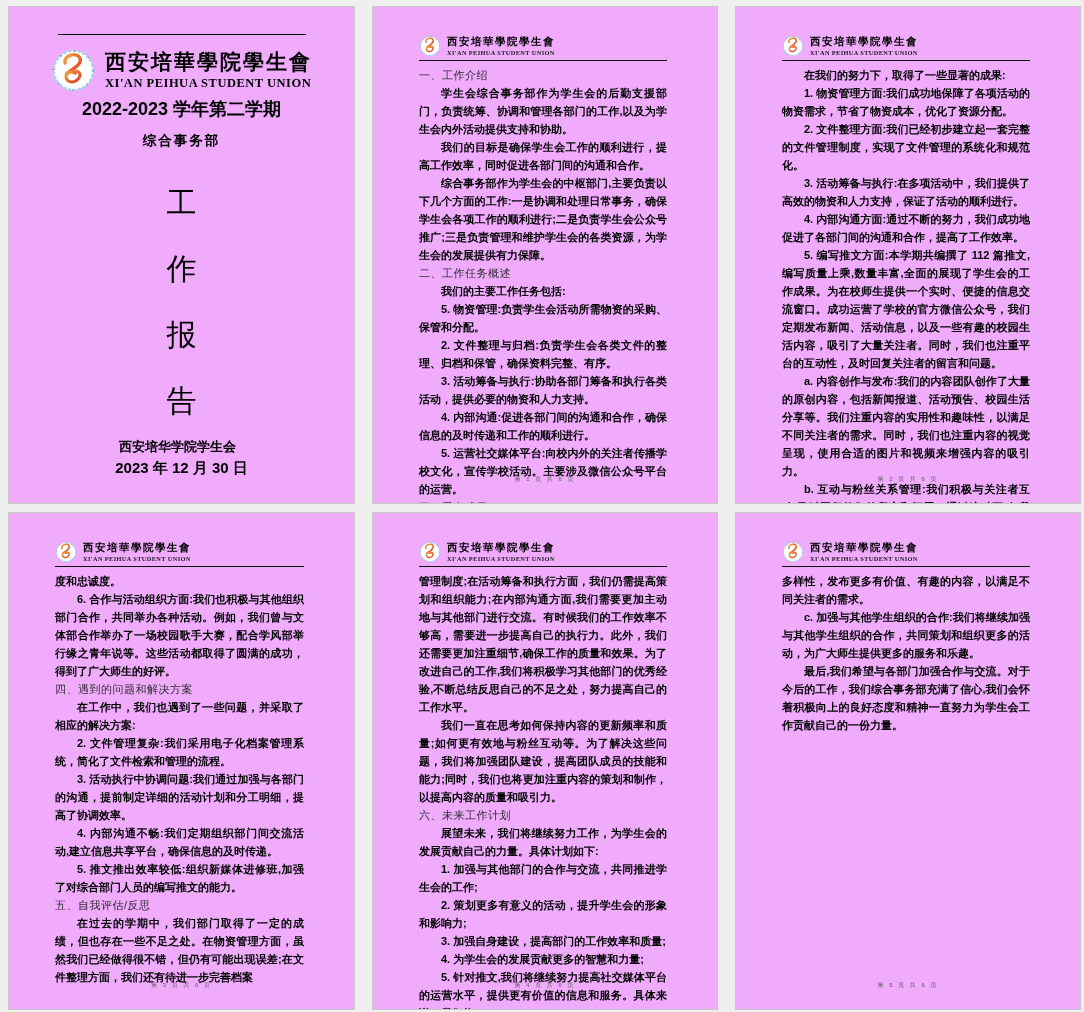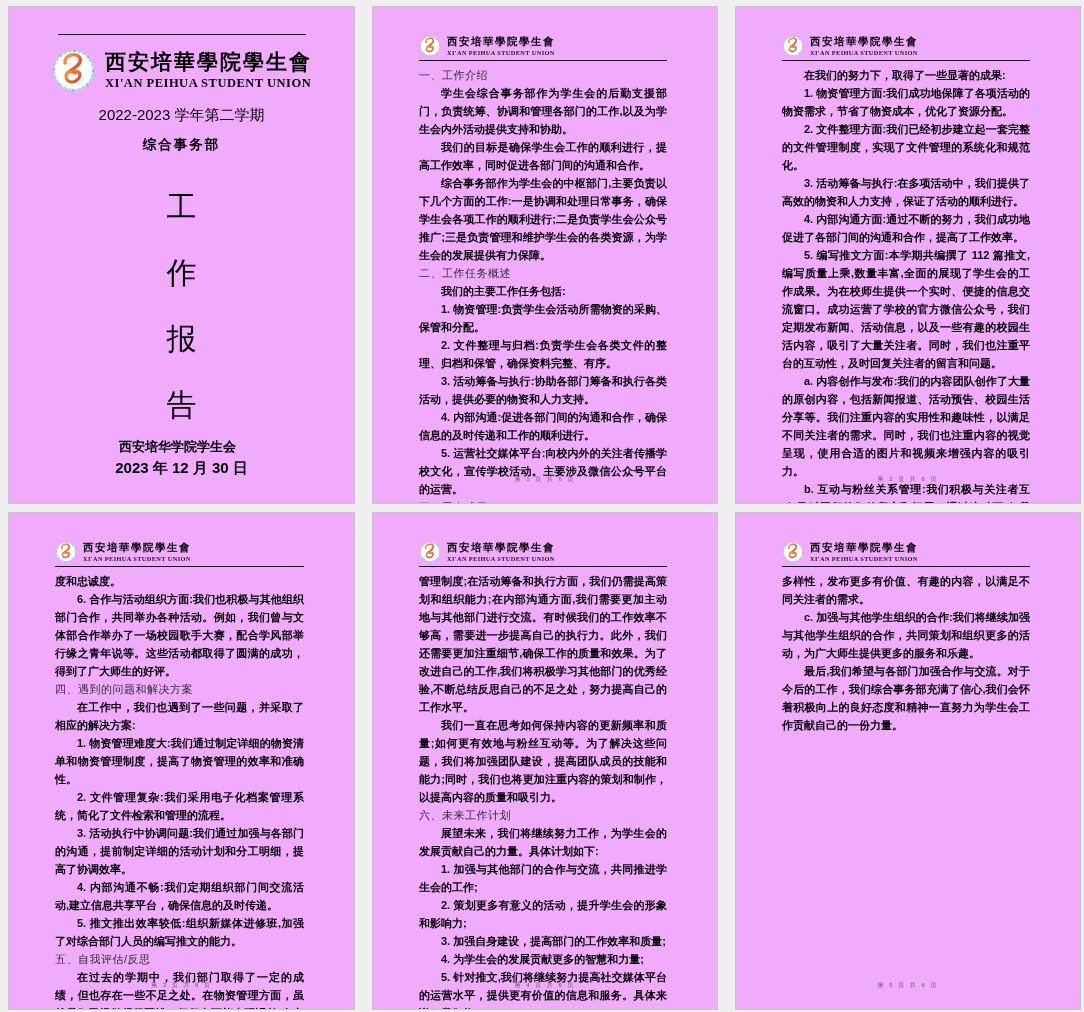--- a/index.html
+++ b/index.html
@@ -25,21 +25,21 @@
   }
 
   
   .cover { text-align:center; }
   .cover-rule { margin:27px auto 0 auto; width:248px; border-top:1.6px solid #000; }
   .cover-brand { margin-top:13px; display:flex; justify-content:center; align-items:center; }
   .logo-lg svg { width:45px; height:45px; display:block; }
   .brand-text { display:flex; flex-direction:column; align-items:flex-start; margin-left:9px; text-align:left; }
   .brand-cn-lg { font-size:21px; font-weight:700; letter-spacing:2px; color:#000; line-height:1.15; }
   .brand-en-lg { font-size:12.5px; font-weight:700; font-family:"Liberation Serif", serif; letter-spacing:0.5px; color:#000; margin-top:2px; }
-  .cover-semester { margin-top:13px; font-size:15px; font-weight:400; color:#000; }
+  .cover-semester { margin-top:4px; font-size:18px; font-weight:700; color:#000; }
   .cover-dept { margin-top:11px; font-size:13.5px; font-weight:700; letter-spacing:2px; color:#000; }
   .cover-title { margin-top:20px; }
   .cover-title div {
     font-size:30px; line-height:66px; font-weight:400;
     font-family:"Liberation Serif", serif; color:#000;
   }
   .cover-org { position:absolute; bottom:47px; left:0; right:8px; font-size:13px; font-weight:700; color:#000; }
   .cover-date { position:absolute; bottom:25px; left:0; right:0; font-size:15px; font-weight:700; color:#000; }
 
   
@@ -123,21 +123,21 @@
         <span class="hdr-en">XI'AN PEIHUA STUDENT UNION</span>
       </span>
     </div>
     <div class="page-body">
         <div class="h">一、工作介绍</div>
         <div class="p">学生会综合事务部作为学生会的后勤支援部门，负责统筹、协调和管理各部门的工作,以及为学生会内外活动提供支持和协助。</div>
         <div class="p">我们的目标是确保学生会工作的顺利进行，提高工作效率，同时促进各部门间的沟通和合作。</div>
         <div class="p">综合事务部作为学生会的中枢部门,主要负责以下几个方面的工作:一是协调和处理日常事务，确保学生会各项工作的顺利进行;二是负责学生会公众号推广;三是负责管理和维护学生会的各类资源，为学生会的发展提供有力保障。</div>
         <div class="h">二、工作任务概述</div>
         <div class="p">我们的主要工作任务包括:</div>
-        <div class="p">1. 物资管理:负责学生会活动所需物资的采购、保管和分配。</div>
+        <div class="p">5. 物资管理:负责学生会活动所需物资的采购、保管和分配。</div>
         <div class="p">2. 文件整理与归档:负责学生会各类文件的整理、归档和保管，确保资料完整、有序。</div>
         <div class="p">3. 活动筹备与执行:协助各部门筹备和执行各类活动，提供必要的物资和人力支持。</div>
         <div class="p">4. 内部沟通:促进各部门间的沟通和合作，确保信息的及时传递和工作的顺利进行。</div>
         <div class="p">5. 运营社交媒体平台:向校内外的关注者传播学校文化，宣传学校活动。主要涉及微信公众号平台的运营。</div>
         <div class="h">三、重点成果</div>
       </div>
     <div class="c-footer">第 1 页 共 6 页</div>
   </div>
 
   <div class="page">
@@ -175,21 +175,20 @@
       <span class="hdr-text">
         <span class="hdr-cn">西安培華學院學生會</span>
         <span class="hdr-en">XI'AN PEIHUA STUDENT UNION</span>
       </span>
     </div>
     <div class="page-body">
         <div class="pc">度和忠诚度。</div>
         <div class="p">6. 合作与活动组织方面:我们也积极与其他组织部门合作，共同举办各种活动。例如，我们曾与文体部合作举办了一场校园歌手大赛，配合学风部举行缘之青年说等。这些活动都取得了圆满的成功，得到了广大师生的好评。</div>
         <div class="h">四、遇到的问题和解决方案</div>
         <div class="p">在工作中，我们也遇到了一些问题，并采取了相应的解决方案:</div>
-        <div class="p">1. 物资管理难度大:我们通过制定详细的物资清单和物资管理制度，提高了物资管理的效率和准确性。</div>
         <div class="p">2. 文件管理复杂:我们采用电子化档案管理系统，简化了文件检索和管理的流程。</div>
         <div class="p">3. 活动执行中协调问题:我们通过加强与各部门的沟通，提前制定详细的活动计划和分工明细，提高了协调效率。</div>
         <div class="p">4. 内部沟通不畅:我们定期组织部门间交流活动,建立信息共享平台，确保信息的及时传递。</div>
         <div class="p">5. 推文推出效率较低:组织新媒体进修班,加强了对综合部门人员的编写推文的能力。</div>
         <div class="h">五、自我评估/反思</div>
         <div class="p">在过去的学期中，我们部门取得了一定的成绩，但也存在一些不足之处。在物资管理方面，虽然我们已经做得很不错，但仍有可能出现误差;在文件整理方面，我们还有待进一步完善档案</div>
       </div>
     <div class="c-footer">第 3 页 共 6 页</div>
   </div>
 

